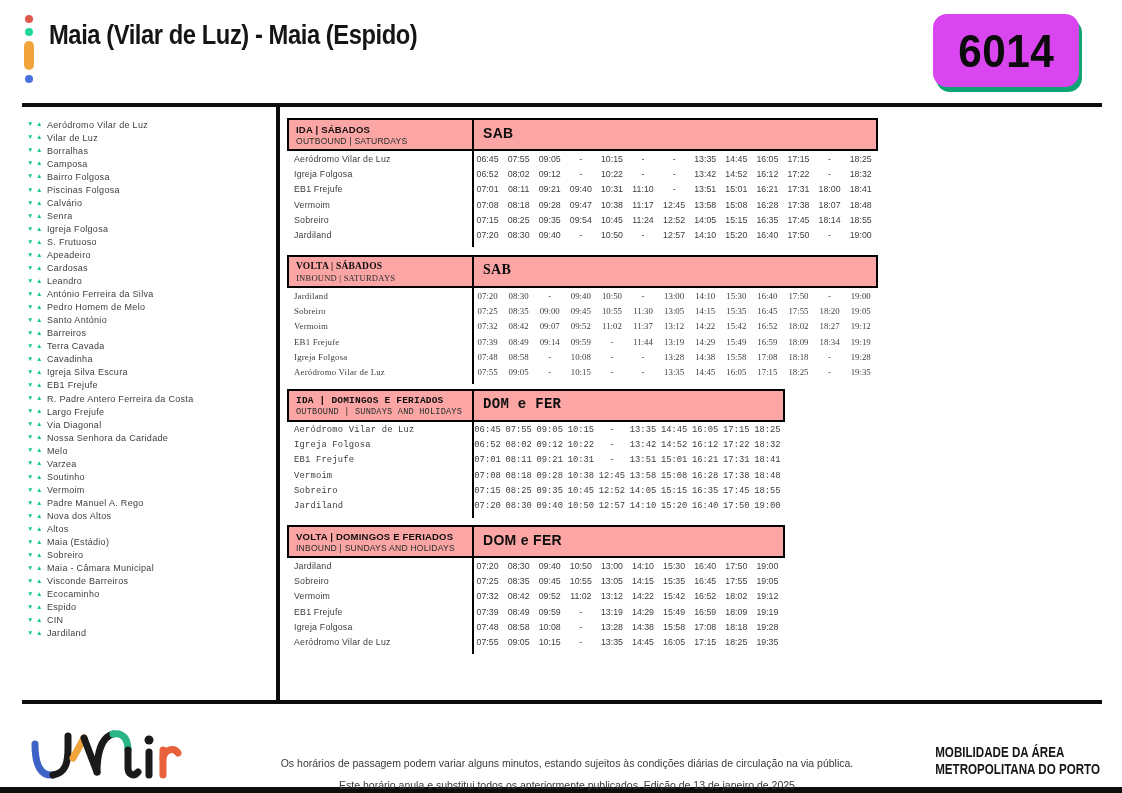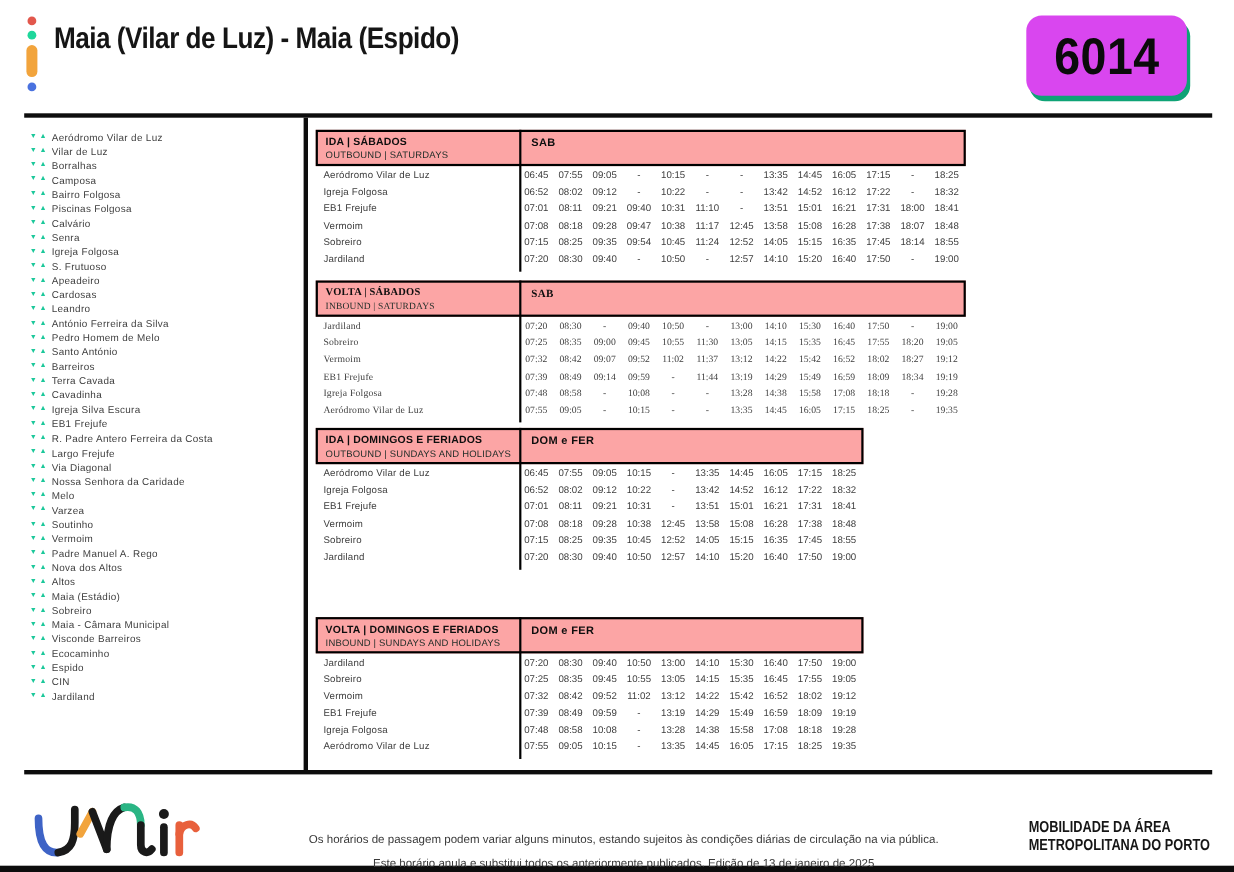--- a/index.html
+++ b/index.html
@@ -44,21 +44,21 @@
 
   
   .timetable { position:absolute; left:287px; }
   .tt-1 { top:118px; } .tt-2 { top:255px; } .tt-3 { top:389px; } .tt-4 { top:525px; }
 
   .thead { display:flex; height:33px; background:#fca5a5; border:2px solid #000; }
   .th-left { width:185px; flex:none; padding:4px 4px 3px 7px;
     display:flex; flex-direction:column; justify-content:space-between; }
   .th-title { font-size:9.5px; font-weight:bold; color:#0e0e0e; letter-spacing:0.2px; white-space:nowrap; }
   .th-sub   { font-size:8.6px; color:#1d2b26; letter-spacing:0.2px; white-space:nowrap; }
-  .th-right { flex:1; padding:5px 0 0 9px; font-size:10px; font-weight:bold; color:#0e0e0e; letter-spacing:0.3px; }
+  .th-right { flex:1; padding:5px 0 0 9px; font-size:14px; font-weight:bold; color:#0e0e0e; letter-spacing:0.3px; }
 
   .tbody { }
   .trow { display:flex; height:15.3px; align-items:center; }
   .td-stop { width:185px; flex:none; padding-left:7px; font-size:8.8px; color:#3d3d3d;
     letter-spacing:0.2px; white-space:nowrap; }
   .td-time { width:31.1px; flex:none; text-align:center; font-size:8.8px; color:#3d3d3d; }
 
   .vline { position:absolute; left:185px; top:0; width:2px; height:calc(100% + 4px); background:#000; }
 
   
@@ -501,21 +501,21 @@
         <div class="td-time">14:45</div>
         <div class="td-time">16:05</div>
         <div class="td-time">17:15</div>
         <div class="td-time">18:25</div>
         <div class="td-time">-</div>
         <div class="td-time">19:35</div>
       </div>
     </div>
     <div class="vline"></div>
   </div>
-<div class="timetable tt-3" style="width: 498px;">
+<div class="timetable tt-3" style="width: 498px; font-family: Liberation Mono, monospace;">
     <div class="thead">
       <div class="th-left">
         <div class="th-title">IDA | DOMINGOS E FERIADOS</div>
         <div class="th-sub">OUTBOUND | SUNDAYS AND HOLIDAYS</div>
       </div>
       <div class="th-right">DOM e FER</div>
     </div>
     <div class="tbody">
       <div class="trow">
         <div class="td-stop">Aeródromo Vilar de Luz</div>
@@ -591,21 +591,21 @@
         <div class="td-time">12:57</div>
         <div class="td-time">14:10</div>
         <div class="td-time">15:20</div>
         <div class="td-time">16:40</div>
         <div class="td-time">17:50</div>
         <div class="td-time">19:00</div>
       </div>
     </div>
     <div class="vline"></div>
   </div>
-<div class="timetable tt-4" style="width: 498px; margin-top: 36px;">
+<div class="timetable tt-4" style="width: 498px;">
     <div class="thead">
       <div class="th-left">
         <div class="th-title">VOLTA | DOMINGOS E FERIADOS</div>
         <div class="th-sub">INBOUND | SUNDAYS AND HOLIDAYS</div>
       </div>
       <div class="th-right">DOM e FER</div>
     </div>
     <div class="tbody">
       <div class="trow">
         <div class="td-stop">Jardiland</div>

